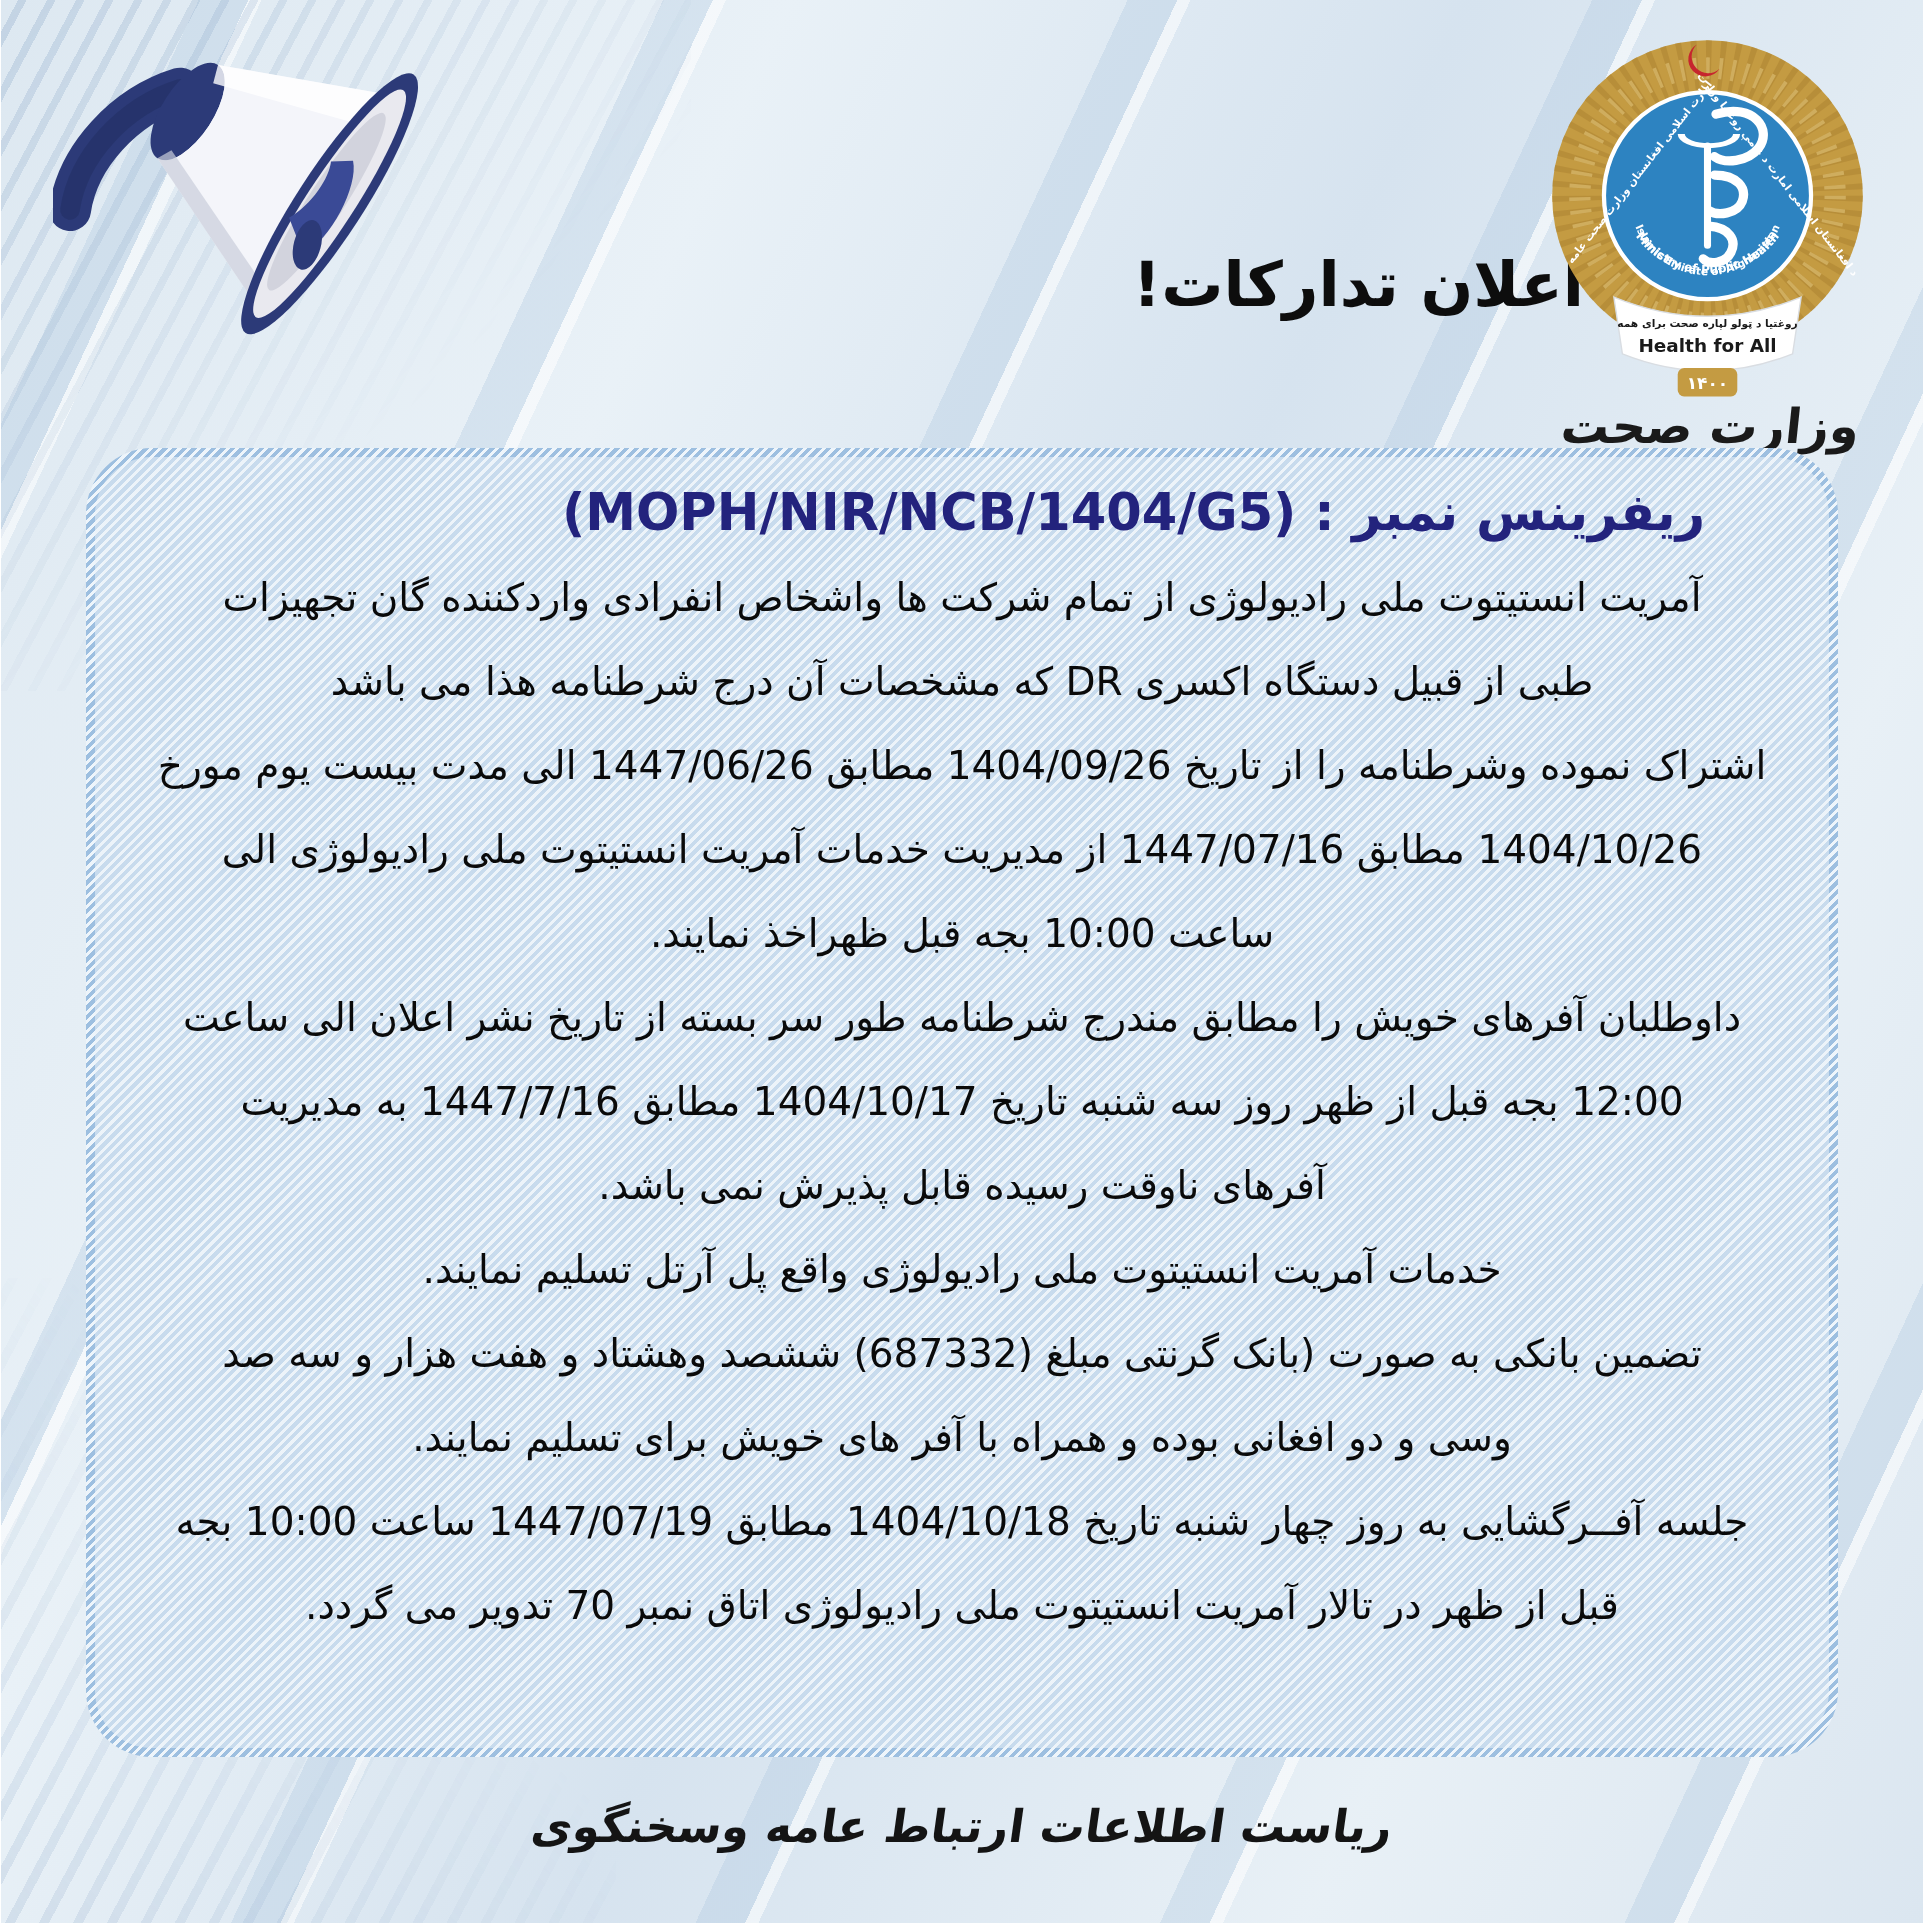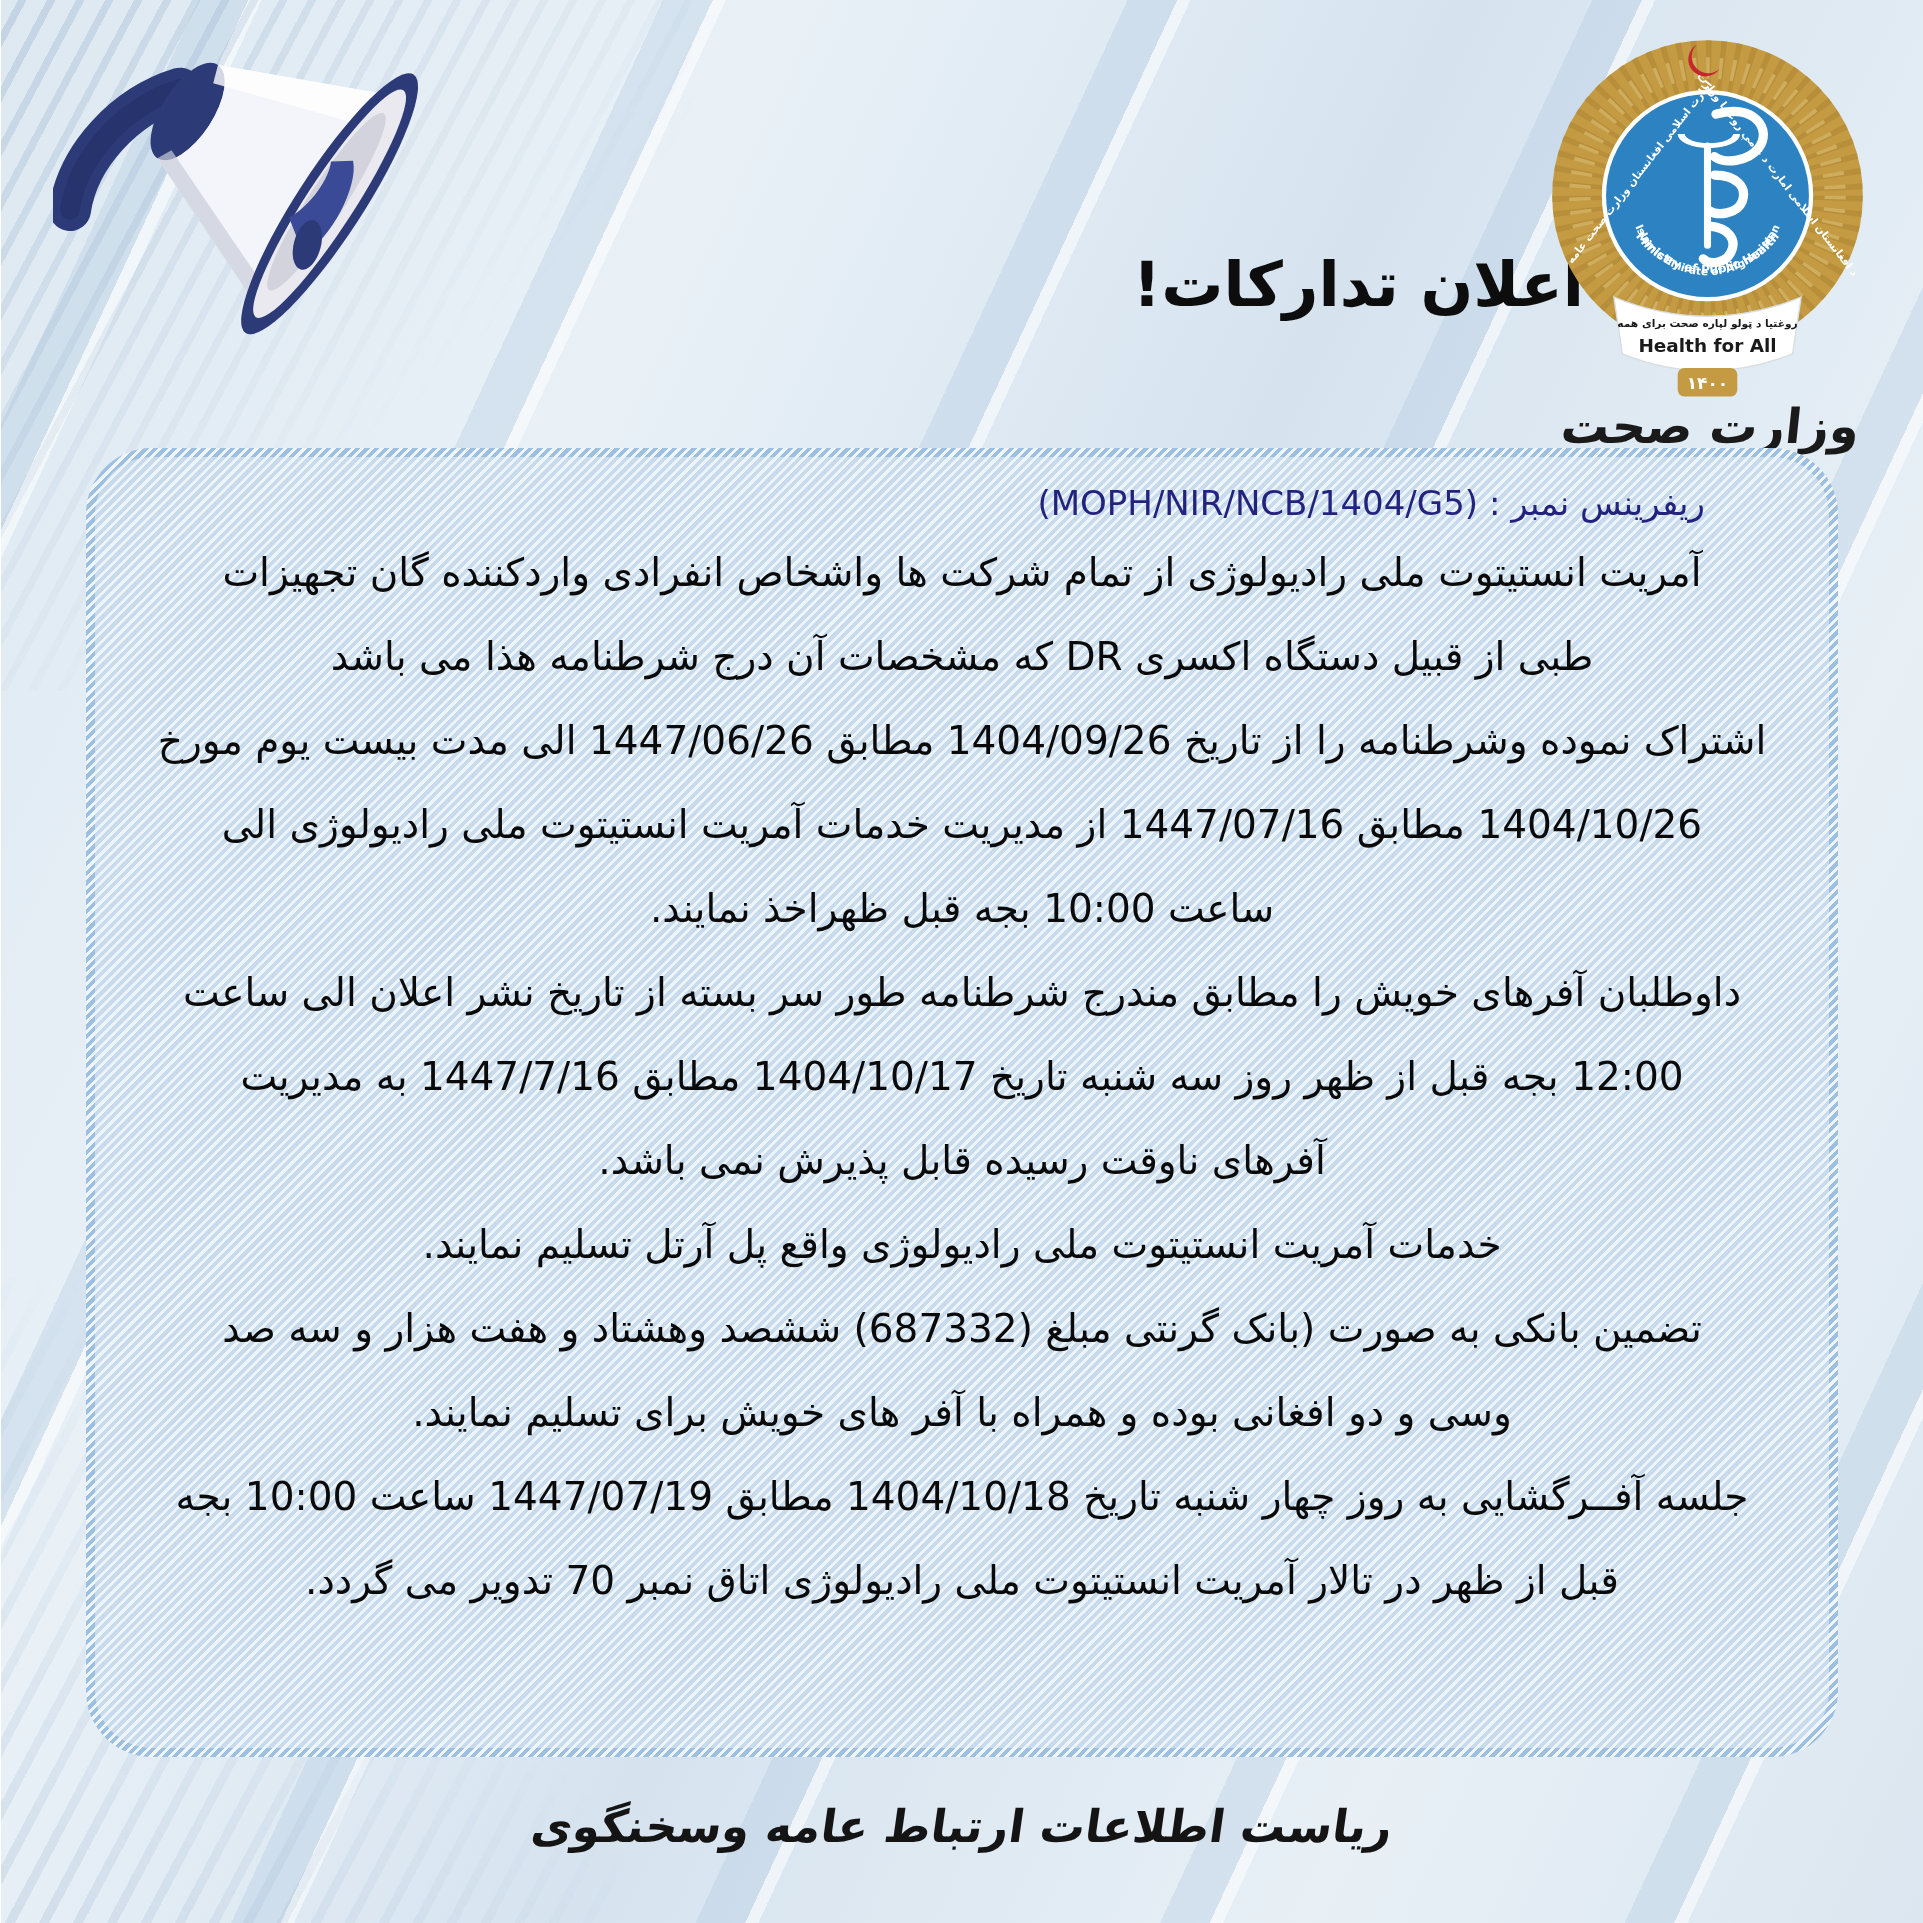--- a/index.html
+++ b/index.html
@@ -46,22 +46,22 @@
   .content-box{
     position:absolute;left:86px;right:86px;top:448px;height:1309px;
     border:9.8px solid transparent;border-radius:66px;
     background:
       linear-gradient(rgba(235,242,248,.55),rgba(235,242,248,.55)) padding-box,
       repeating-linear-gradient(135deg,#9dbfe0 0 3.8px,#eef5fb 3.8px 6.8px) border-box;
     box-sizing:border-box;
     padding:25.6px 53px 0 53px;
   }
   .reference-line{
-    direction:rtl;text-align:right;padding-right:71px;margin-bottom:8px;
-    font-size:34px;font-weight:normal;color:#23237d;white-space:nowrap;
+    direction:rtl;text-align:right;padding-right:71px;margin-bottom:14px;
+    font-size:51px;font-weight:bold;color:#23237d;white-space:nowrap;
   }
   .reference-value{direction:ltr;unicode-bidi:isolate;display:inline-block;}
   .body-text{direction:rtl;}
   .body-line{
     direction:rtl;text-align:center;font-size:39px;font-weight:normal;color:#0a0a0a;
     line-height:84px;height:84px;white-space:nowrap;
   }
   .footer-calligraphy{
     position:absolute;left:0;bottom:71px;width:1924px;text-align:center;
     font-size:45px;font-weight:bold;color:#141414;direction:rtl;

